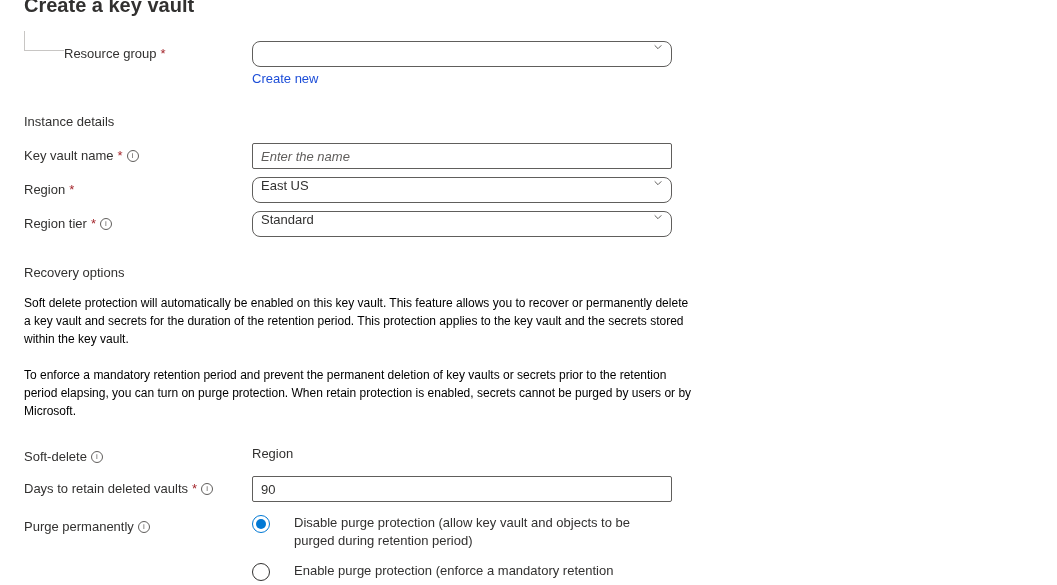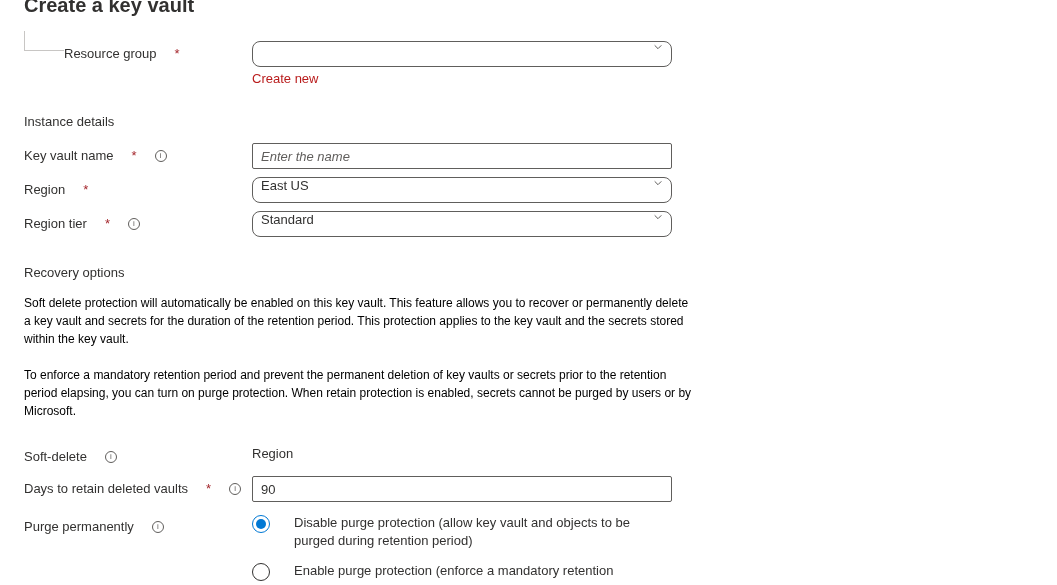--- a/index.html
+++ b/index.html
@@ -22,21 +22,21 @@
     .form-row {
       display: flex;
       align-items: flex-start;
       margin-bottom: 8px;
     }
     .label-col {
       width: 228px;
       padding-top: 5px;
       display: flex;
       align-items: center;
-      gap: 18px;
+      gap: 4px;
     }
     .label-text { color: #323130; }
     .required { color: #a4262c; }
     .info-icon {
       display: inline-flex;
       align-items: center;
       justify-content: center;
       width: 12px;
       height: 12px;
       border: 1px solid #605e5c;
@@ -64,21 +64,21 @@
       justify-content: space-between;
       cursor: pointer;
       border-radius: 8px;
     }
     .chevron {
       width: 10px;
       height: 10px;
       display: inline-block;
     }
     .chevron svg { display: block; }
-    .link { color: #b91c1c; cursor: pointer; font-size: 13px; margin-top: 4px; display: inline-block; }
+    .link { color: #1d4ed8; cursor: pointer; font-size: 13px; margin-top: 4px; display: inline-block; }
     .section-heading {
       font-size: 13px;
       color: #323130;
       margin-top: 28px;
       margin-bottom: 14px;
     }
     .description {
       font-size: 12px;
       color: #000000;
       line-height: 1.5;

